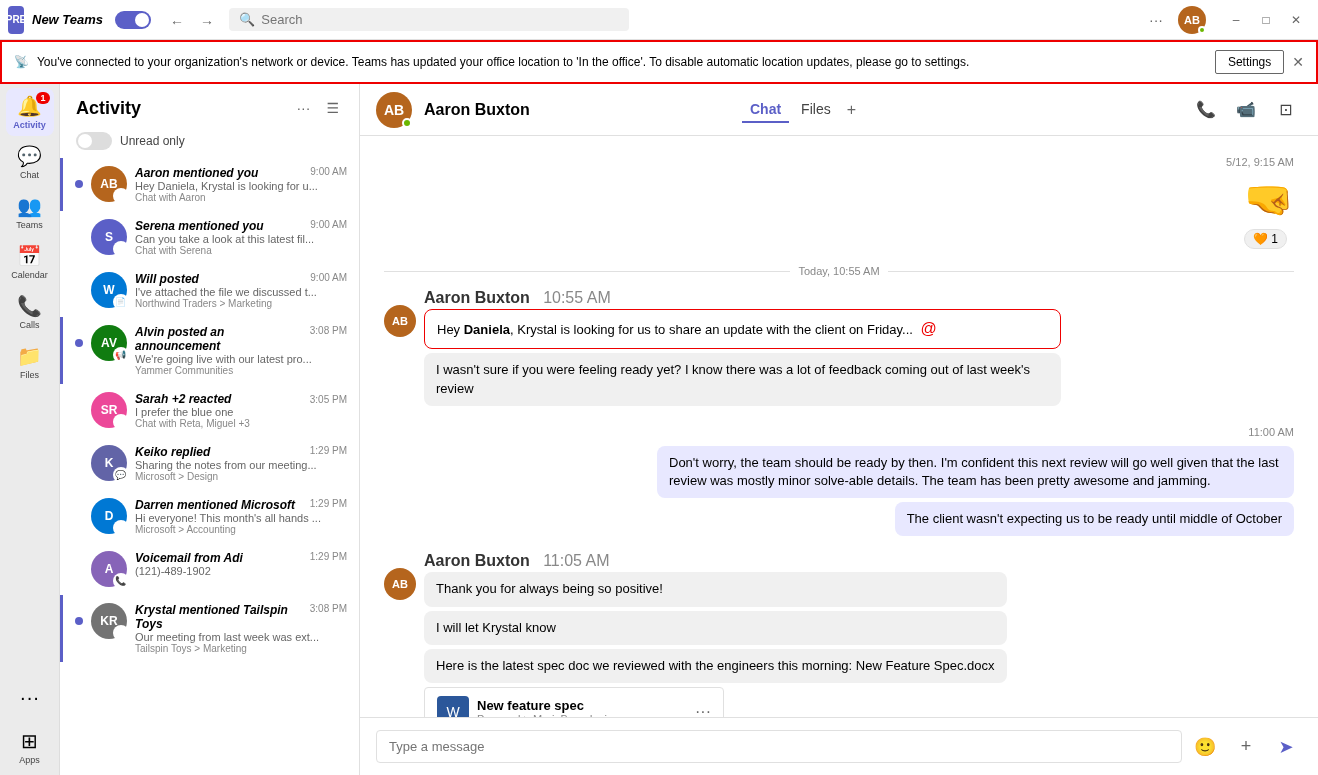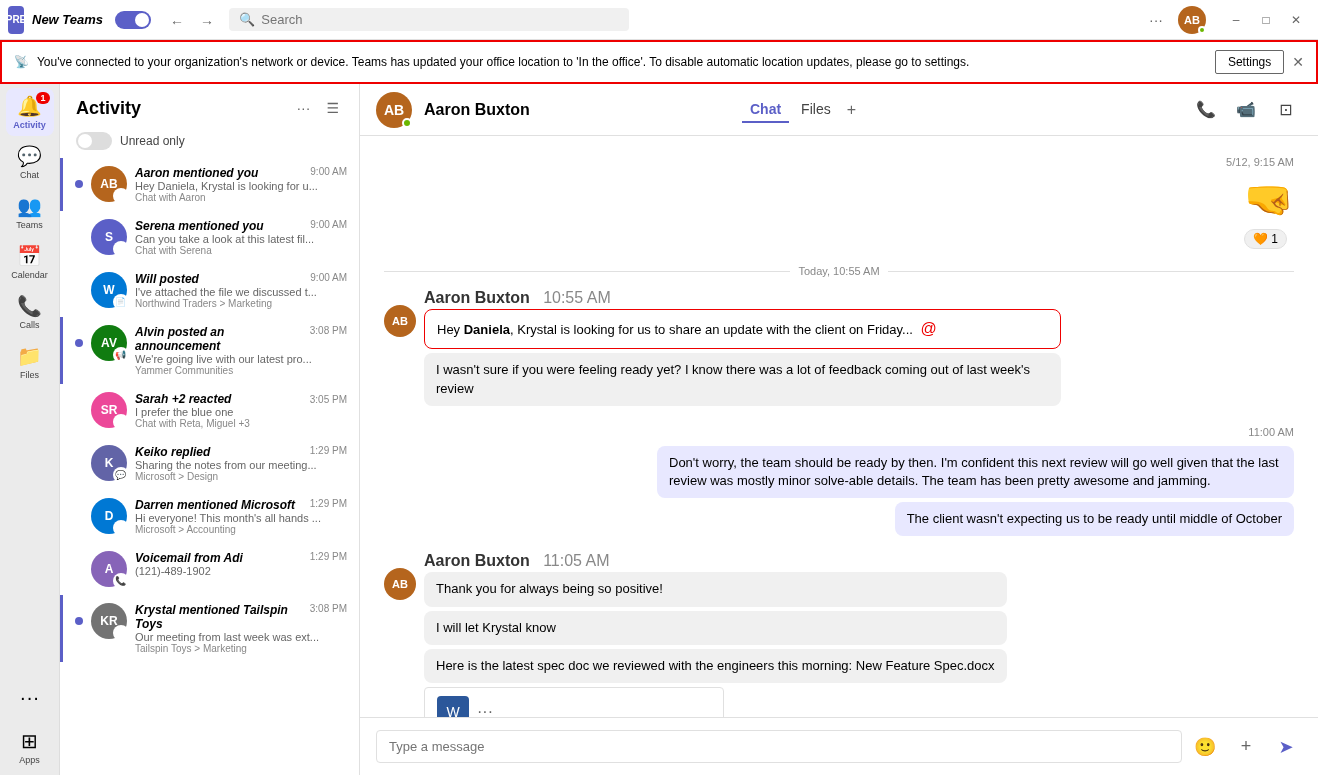--- a/index.html
+++ b/index.html
@@ -413,20 +413,24 @@
             <span class="sender">Aaron Buxton</span>
             &nbsp;
             <span>11:05 AM</span>
           </div>
           <div class="msg-bubble">Thank you for always being so positive!</div>
           <div class="msg-bubble">I will let Krystal know</div>
           <div class="msg-bubble">Here is the latest spec doc we reviewed with the engineers this morning: New Feature Spec.docx</div>
 
           <div class="file-attachment">
             <div class="file-icon">W</div>
+            <div class="file-info">
+              <div class="file-name">New feature spec</div>
+              <div class="file-source">Personal &gt; MarieBeaudouin</div>
+            </div>
             <button class="file-more">···</button>
           </div>
 
         </div>
       </div>
 
     </div>
 
     <div class="message-input-area">
       <input class="message-input" type="text" placeholder="Type a message" style="">

